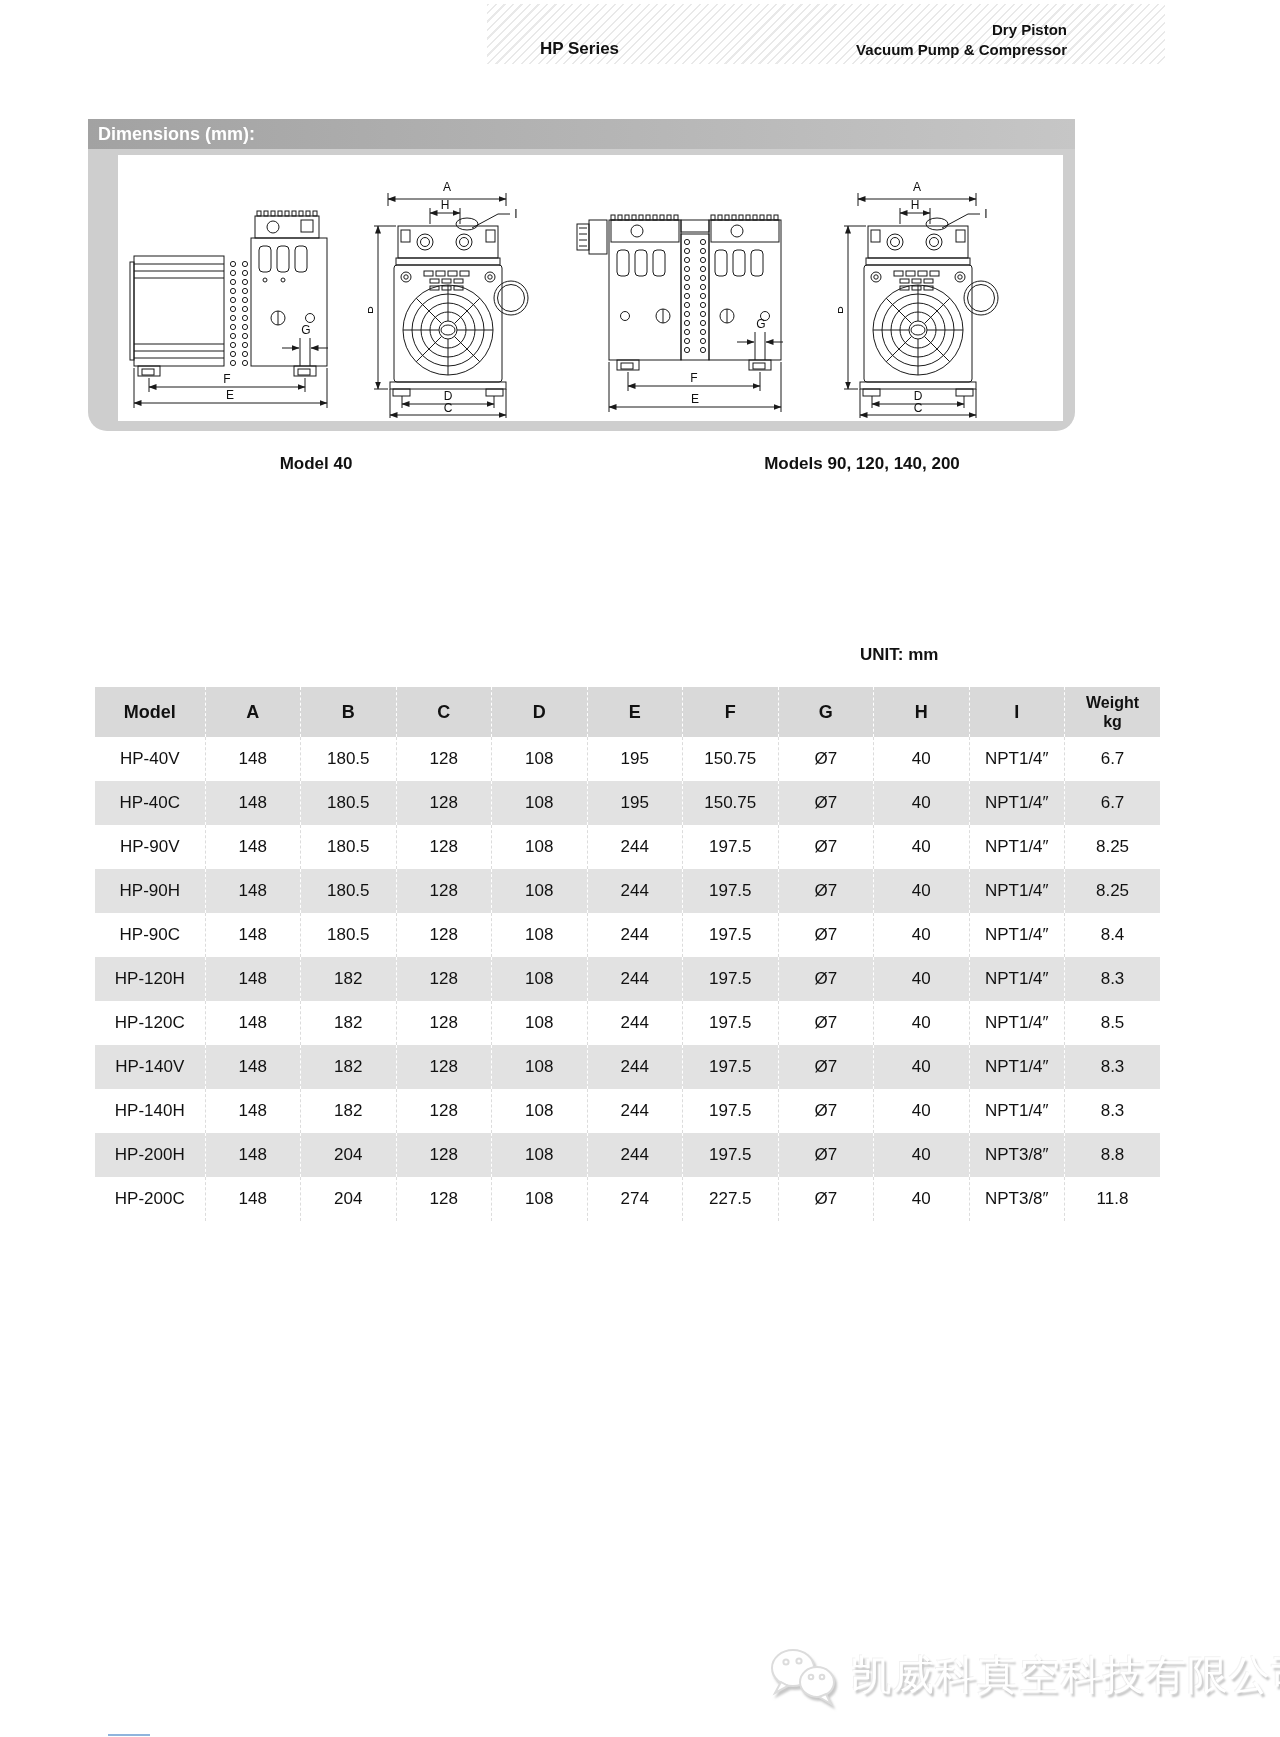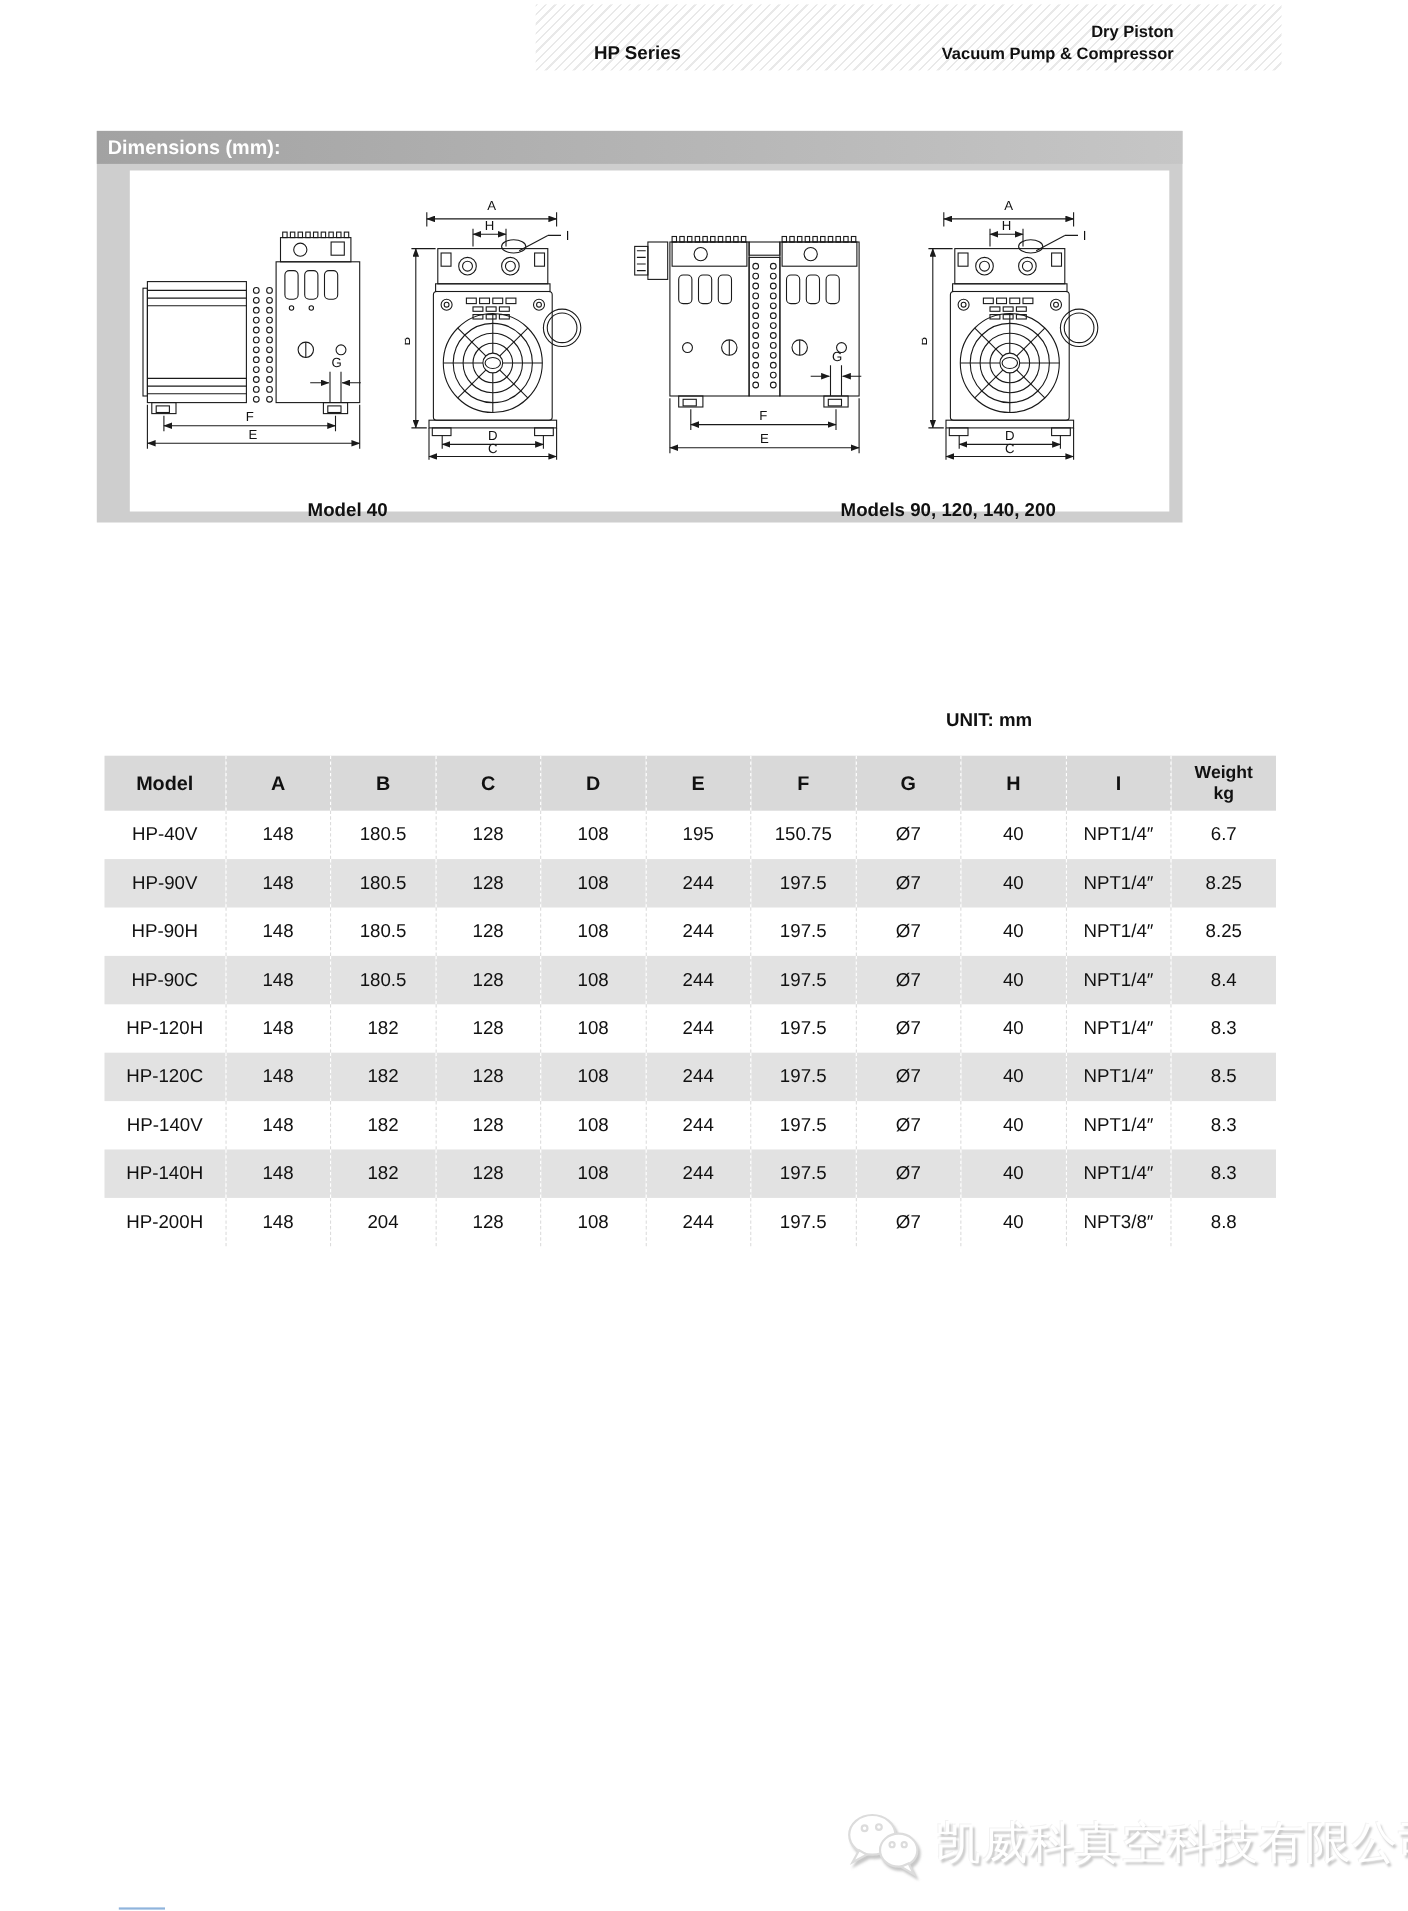--- a/index.html
+++ b/index.html
@@ -13,21 +13,21 @@
     position:absolute; left:487px; top:4px; width:678px; height:60px;
     background:repeating-linear-gradient(135deg,#e9e9e9 0 1.5px,#ffffff 1.5px 6px);
   }
   .hp-series { position:absolute; left:540px; top:39px; font-size:17px; font-weight:bold;text-align:right; }
   .product-title {
     position:absolute; right:213px; top:20px; text-align:right;
     font-size:15px; font-weight:bold; line-height:20px;
   }
 
   
-  .dim-box { position:absolute; left:88px; top:119px; width:987px; height:356px; background:#cecece; }
+  .dim-box { position:absolute; left:88px; top:119px; width:987px; height:312px; background:#cecece;border-radius:19px; }
   .dim-bar {
     position:absolute; left:0; top:0; width:100%; height:30px; box-sizing:border-box;
     background:linear-gradient(90deg,#a2a2a2,#c6c6c6);
     color:#ffffff; font-size:18px; font-weight:bold; line-height:30px; padding-left:10px;
   }
   .dim-panel { position:absolute; left:30px; top:36px; right:12px; bottom:10px; background:#ffffff; }
   .drw { position:absolute; }
   .drw text { font-size:12px; }
   .caption { position:absolute; font-size:17px; font-weight:bold; text-align:center; }
   .caption-left  { left:196px; top:454px; width:240px; }
@@ -462,20 +462,33 @@
       <td>128</td>
       <td>108</td>
       <td>195</td>
       <td>150.75</td>
       <td>Ø7</td>
       <td>40</td>
       <td>NPT1/4″</td>
       <td>6.7</td>
     </tr>
 
+    <tr>
+      <th class="model">HP-40C</th>
+      <td>148</td>
+      <td>180.5</td>
+      <td>128</td>
+      <td>108</td>
+      <td>195</td>
+      <td>150.75</td>
+      <td>Ø7</td>
+      <td>40</td>
+      <td>NPT1/4″</td>
+      <td>6.7</td>
+    </tr>
 
     <tr>
       <th class="model">HP-90V</th>
       <td>148</td>
       <td>180.5</td>
       <td>128</td>
       <td>108</td>
       <td>244</td>
       <td>197.5</td>
       <td>Ø7</td>
@@ -577,20 +590,33 @@
       <td>128</td>
       <td>108</td>
       <td>244</td>
       <td>197.5</td>
       <td>Ø7</td>
       <td>40</td>
       <td>NPT3/8″</td>
       <td>8.8</td>
     </tr>
 
+    <tr>
+      <th class="model">HP-200C</th>
+      <td>148</td>
+      <td>204</td>
+      <td>128</td>
+      <td>108</td>
+      <td>274</td>
+      <td>227.5</td>
+      <td>Ø7</td>
+      <td>40</td>
+      <td>NPT3/8″</td>
+      <td>11.8</td>
+    </tr>
   </tbody>
   </table>
 
   <div class="watermark">
     <svg class="wm-icon" width="78" height="66" viewBox="0 0 78 66">
       <g stroke="#dcdcdc" stroke-width="2" fill="#ffffff">
         <ellipse cx="28" cy="26" rx="21" ry="18"></ellipse>
         <path d="M16,40 L10,51 L23,44 Z"></path>
         <circle cx="21" cy="20" r="2.6"></circle>
           <circle cx="34" cy="19" r="2.6"></circle>

